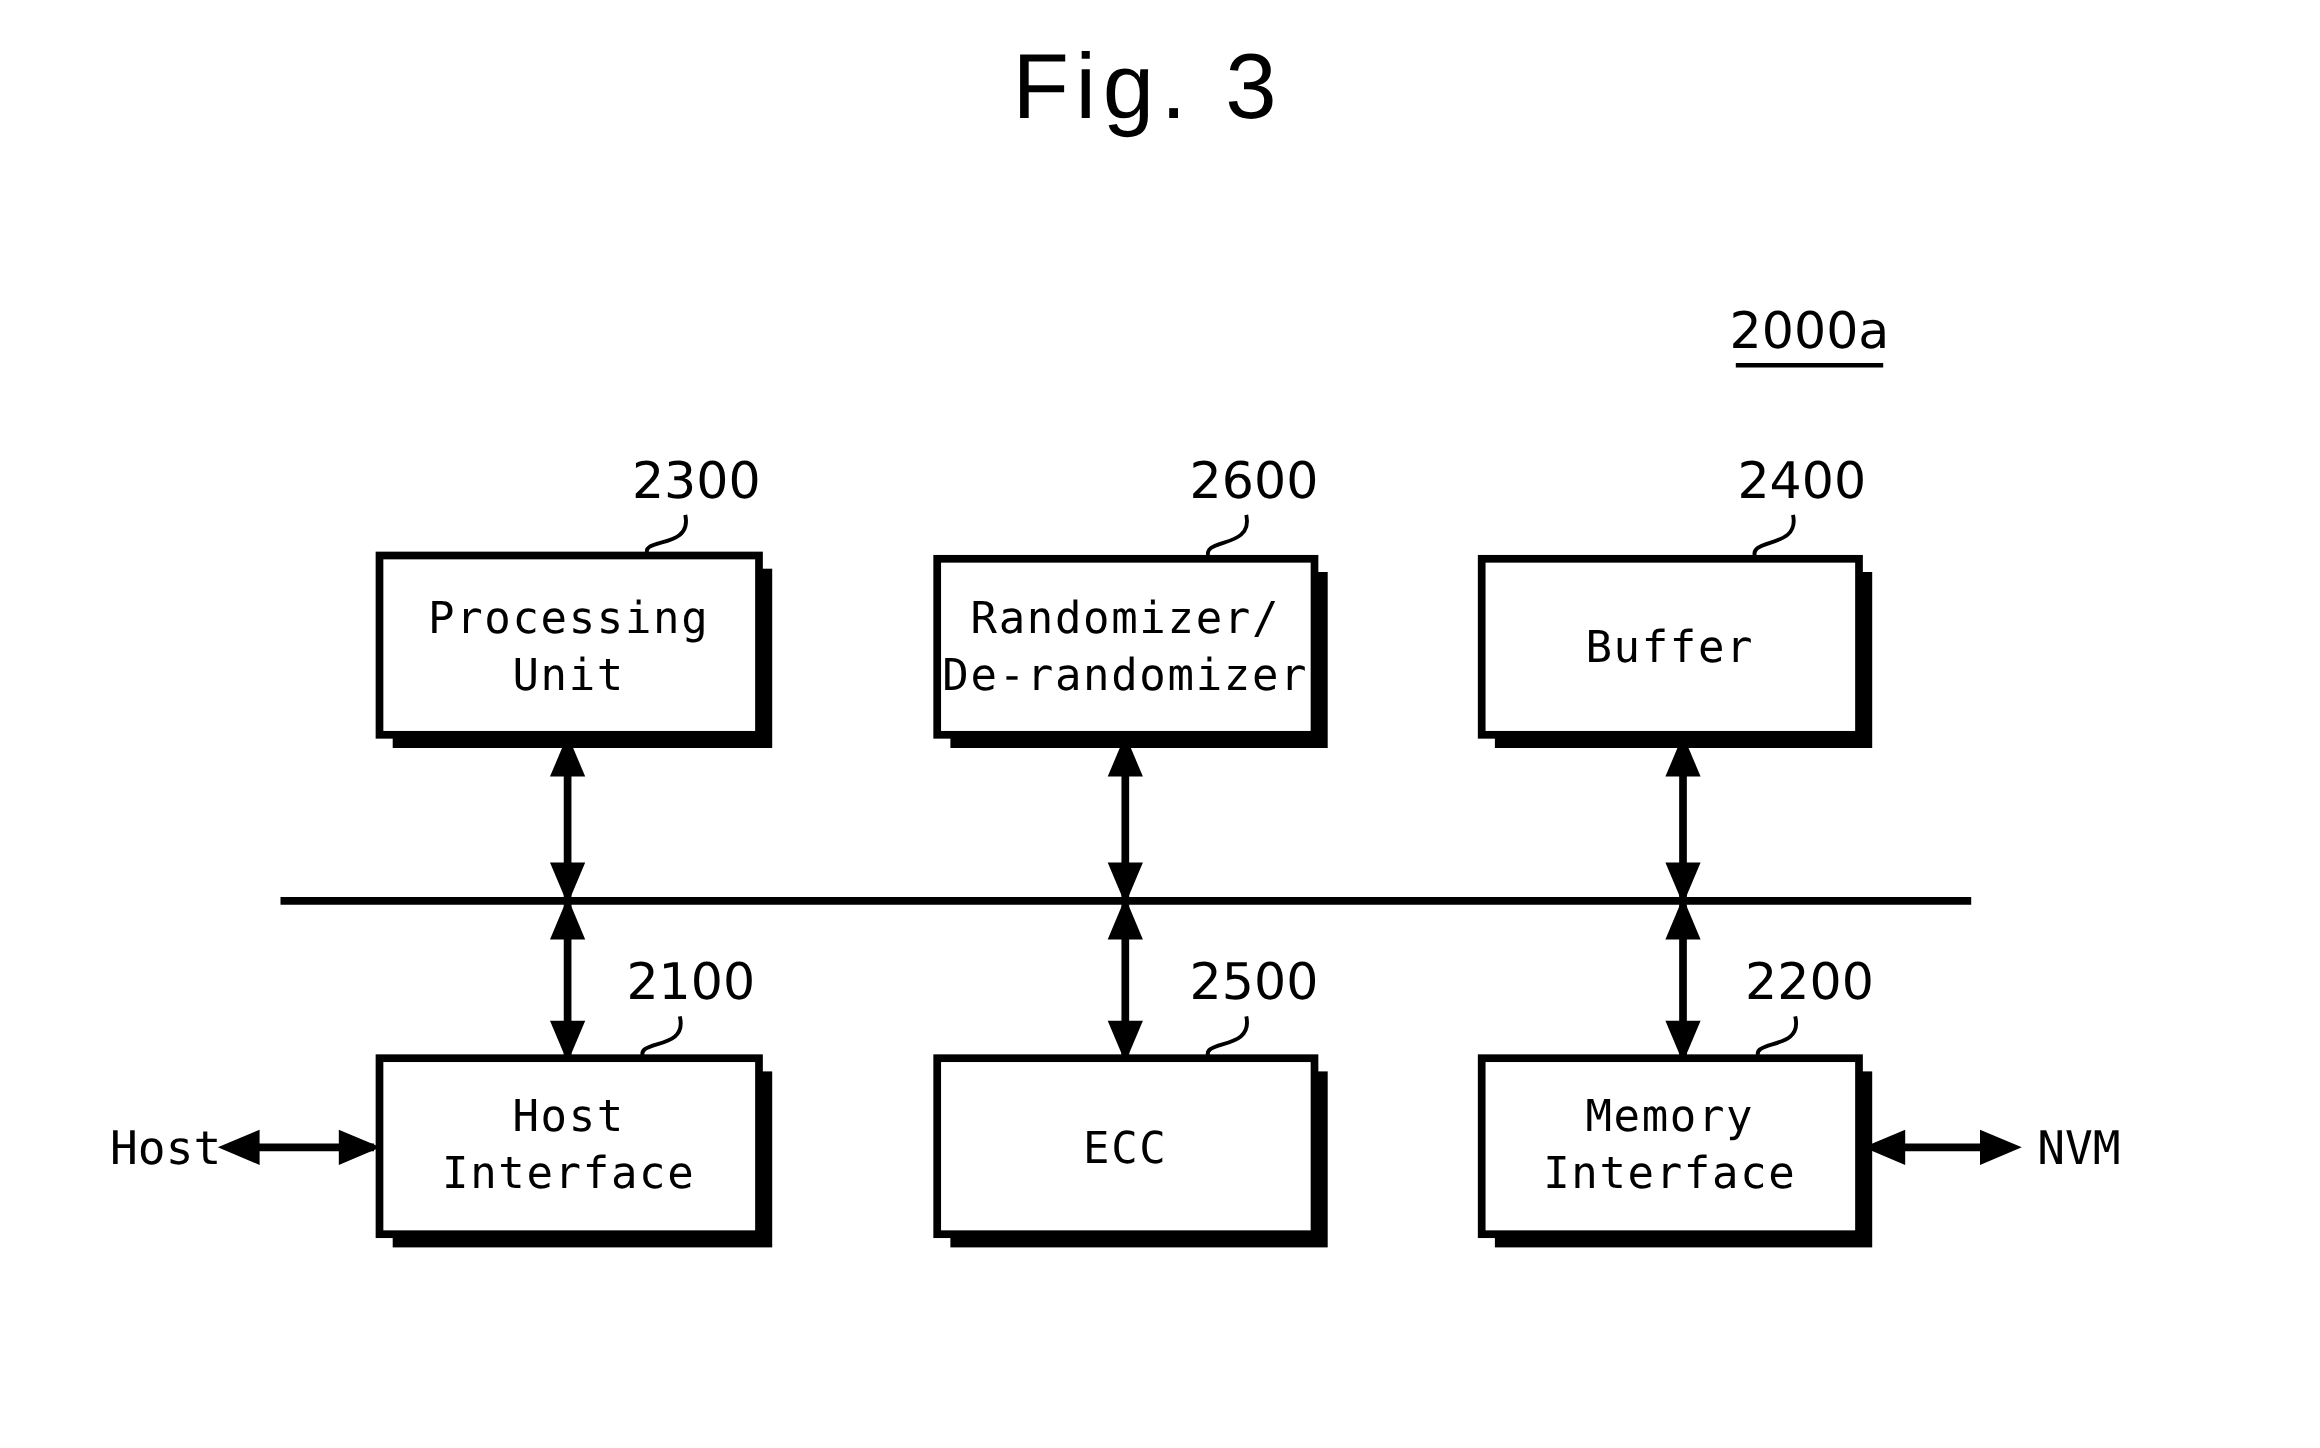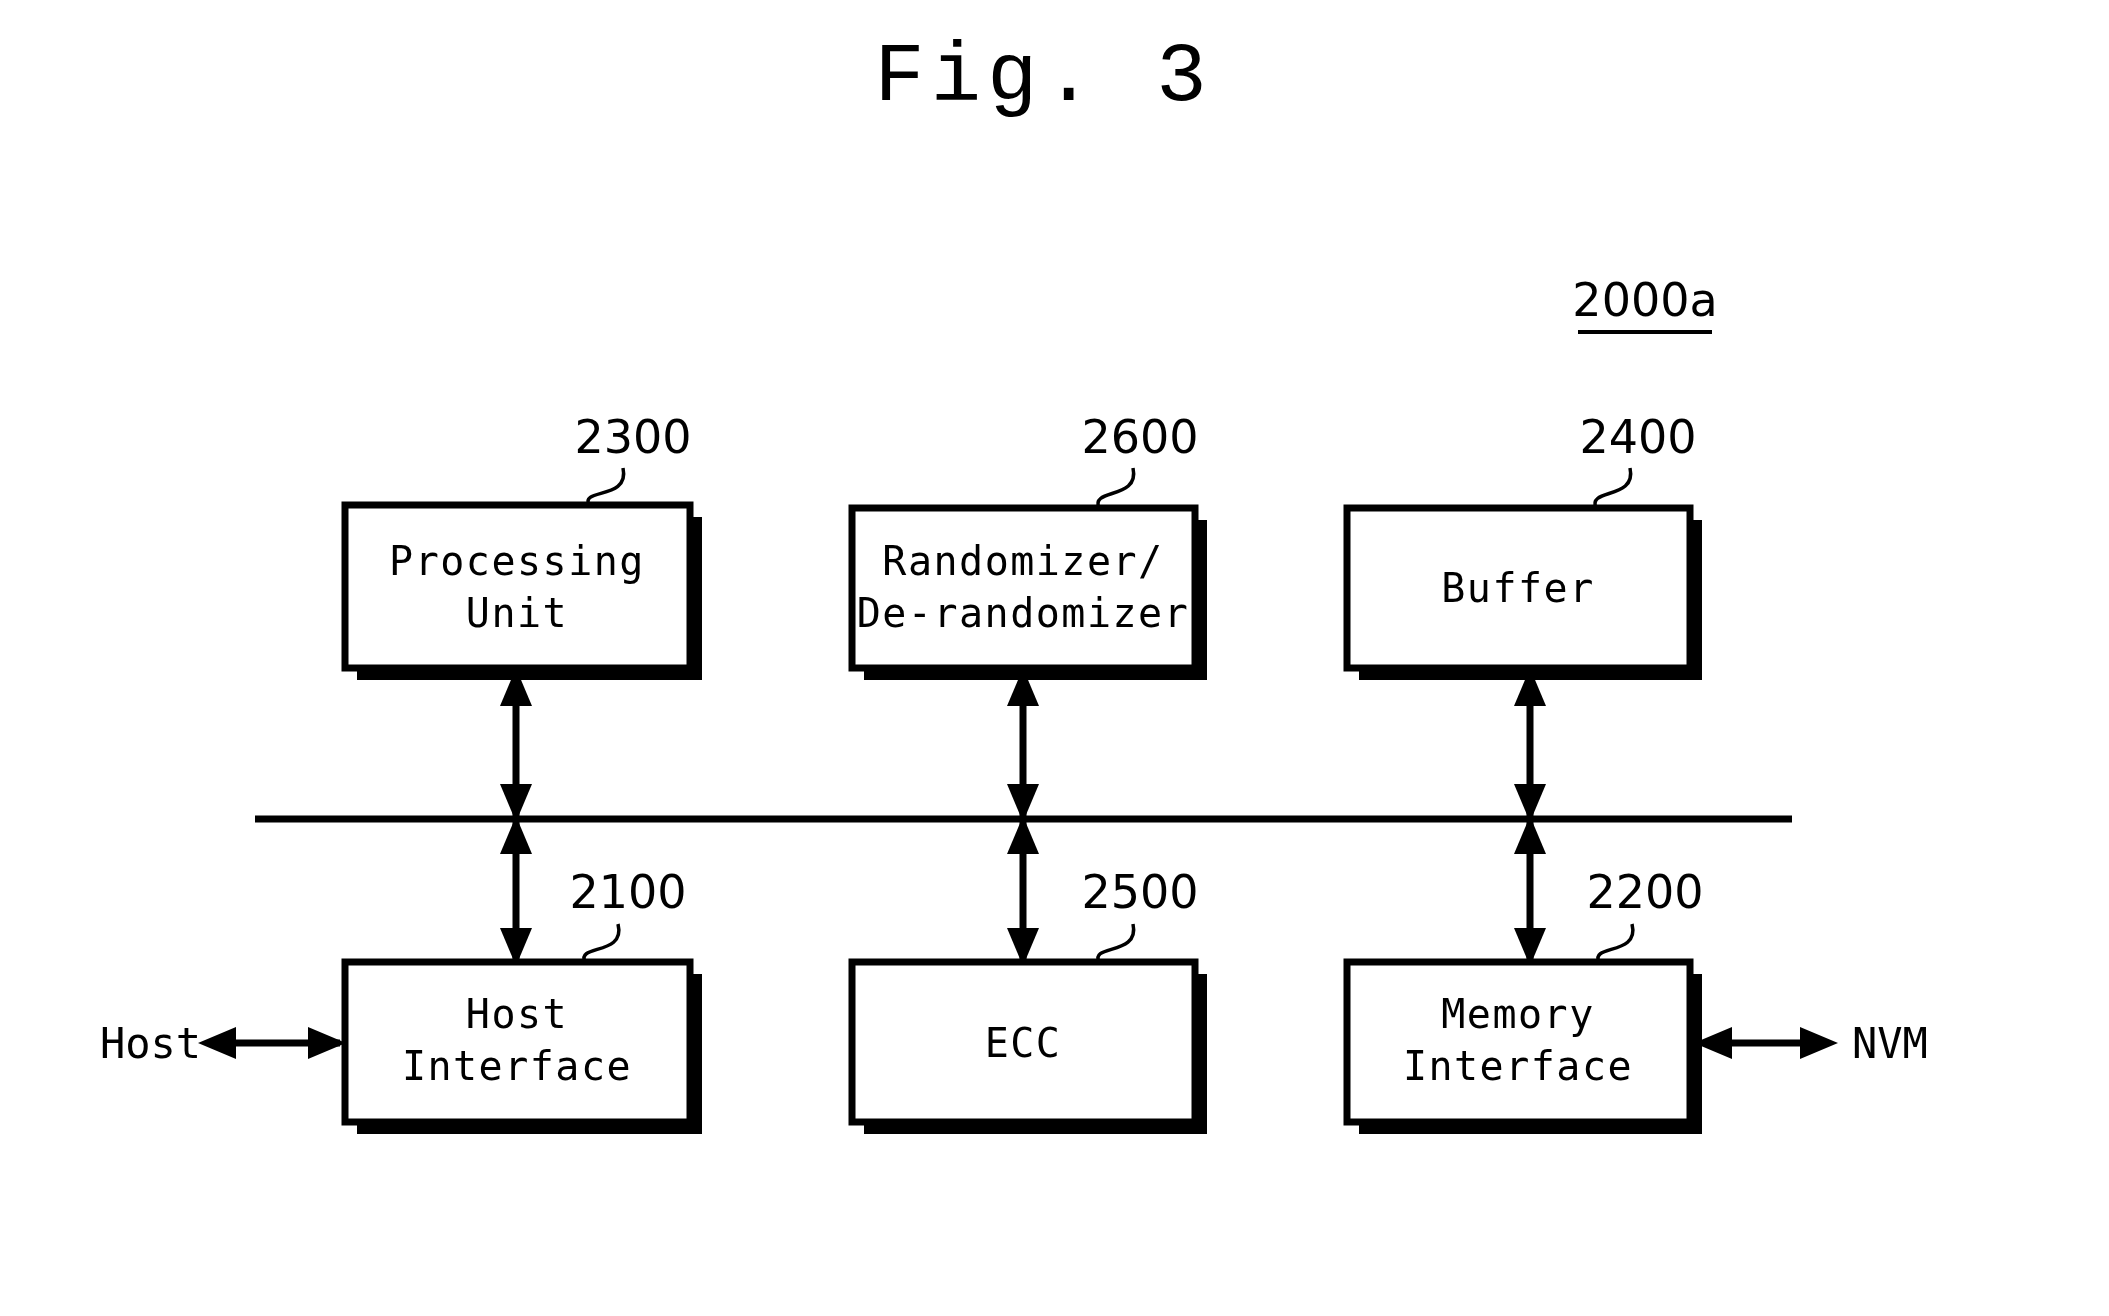--- a/index.html
+++ b/index.html
@@ -14,21 +14,21 @@
     background: #ffffff;
     overflow: hidden;
     font-family: "DejaVu Sans", sans-serif;
   }
   #fig-title {
     position: absolute;
     top: 30px;
     left: 0;
     width: 2087px;
     text-align: center;
-    font-family: Liberation Mono, monospace;
+    font-family: Liberation Sans, sans-serif;
     font-size: 84px;
     letter-spacing: 6px;
     color: #000000;
     white-space: pre;
   }
   svg#diagram {
     position: absolute;
     top: 0;
     left: 0;
   }

